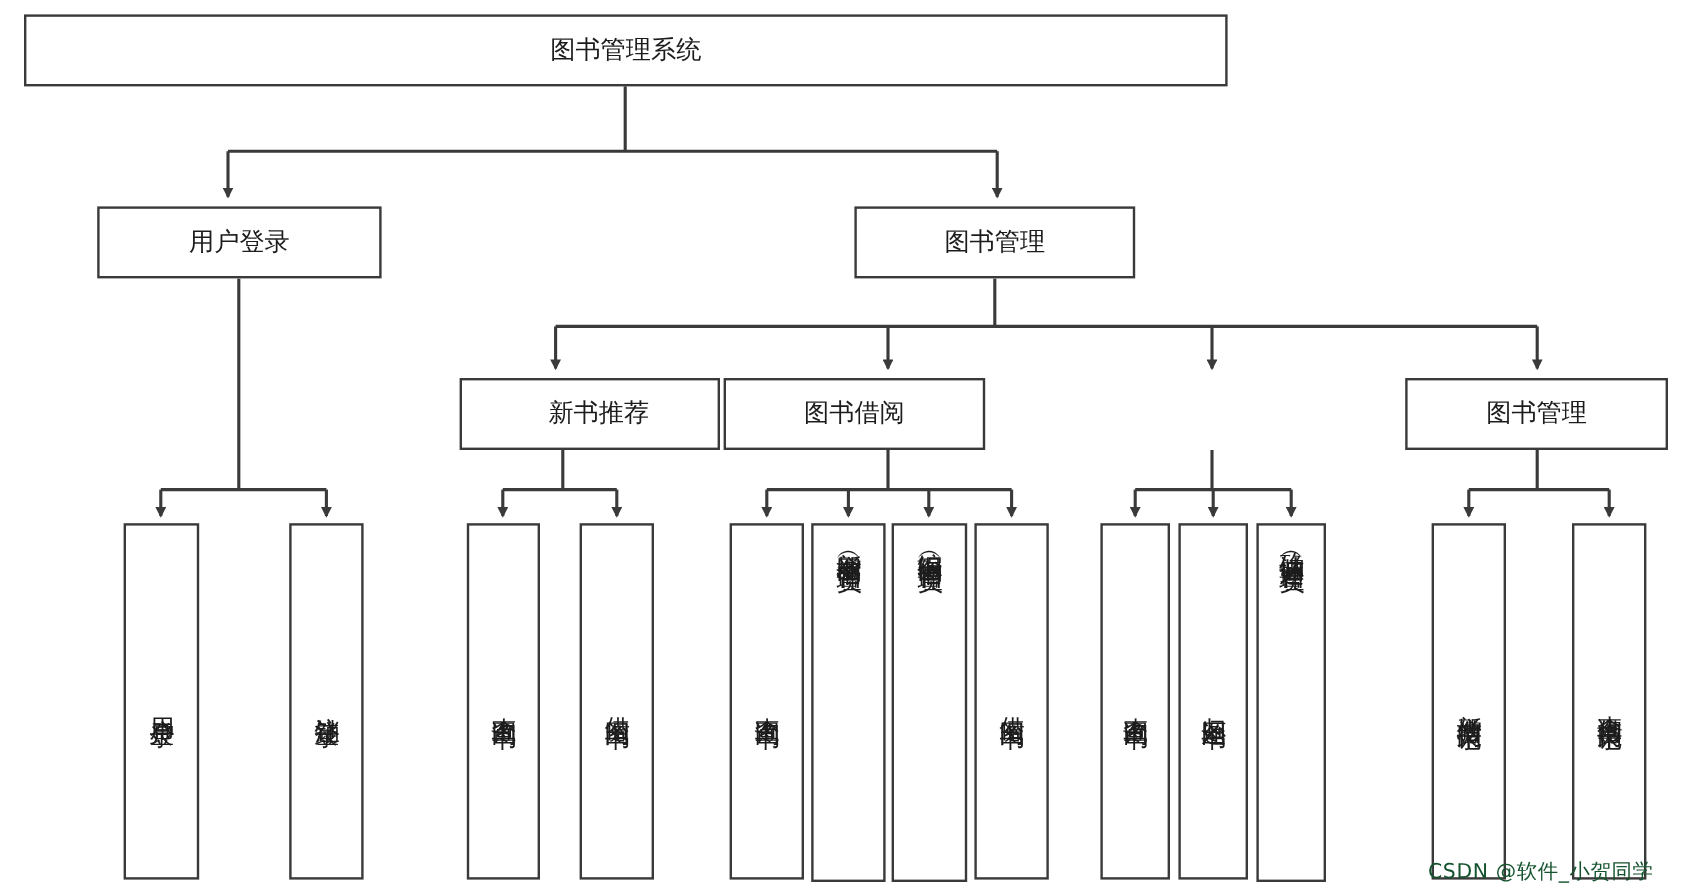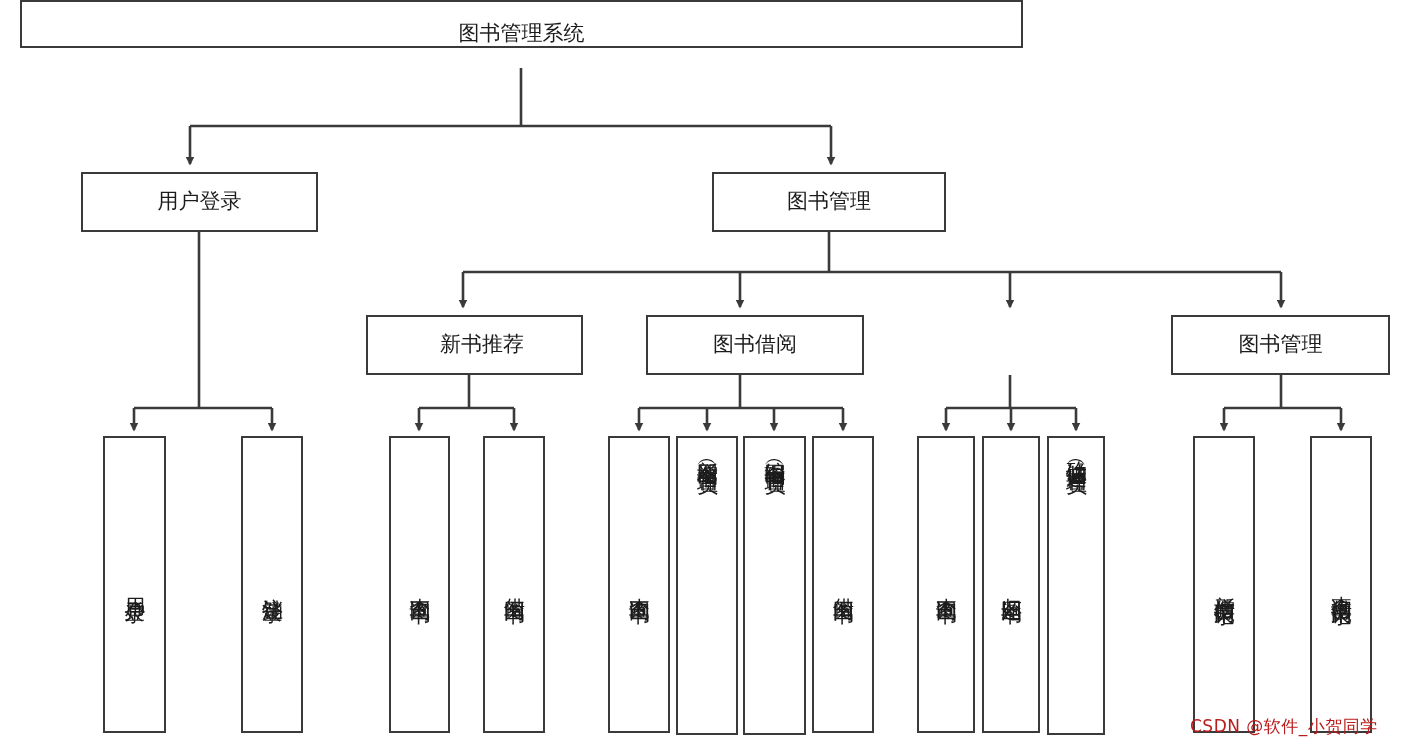--- a/index.html
+++ b/index.html
@@ -63,21 +63,21 @@
     text-orientation: upright;
     letter-spacing: 2px;
     line-height: 1;
   }
   .node.v.mid {
     align-items: center;
     padding-top: 0;
   }
   #watermark {
     position: absolute;
-    color: #b91c1c;
+    color: #14532d;
     font-size: 17px;
     letter-spacing: 0.5px;
     white-space: nowrap;
     user-select: none;
   }
 </style>
 </head>
 <body>
 
 <div id="diagram-root">
@@ -126,35 +126,35 @@
       <path d="M1076,408 L1076,430" marker-end="url(#arrowhead)"></path>
 
       <path d="M1281,375 L1281,408"></path>
       <path d="M1224,408 L1341,408"></path>
       <path d="M1224,408 L1224,430" marker-end="url(#arrowhead)"></path>
       <path d="M1341,408 L1341,430" marker-end="url(#arrowhead)"></path>
 
     </g>
   </svg>
 
-  <div class="node h" style="left:20px; top:0; width:1003px; height:48px;align-items:flex-end;">
+  <div class="node h" style="left:20px; top:12px; width:1003px; height:60px;">
     <span class="label">图书管理系统</span>
   </div>
 
   <div class="node h" style="left:81px; top:172px; width:237px; height:60px;">
     <span class="label">用户登录</span>
   </div>
   <div class="node h" style="left:712px; top:172px; width:234px; height:60px;text-align:right;">
     <span class="label">图书管理</span>
   </div>
 
-  <div class="node h" style="left:366px; top:315px; width:217px; height:60px;padding-left:15px;">
+  <div class="node h" style="left:383px; top:315px; width:217px; height:60px;padding-left:15px;">
     <span class="label">新书推荐</span>
   </div>
-  <div class="node h" style="left:646px; top:315px; width:218px; height:60px;">
+  <div class="node h" style="left:603px; top:315px; width:218px; height:60px;">
     <span class="label">图书借阅</span>
   </div>
   <div class="node h" style="left:1171px; top:315px; width:219px; height:60px;">
     <span class="label">图书管理</span>
   </div>
 
   <div class="node v mid" style="left:103px; top:436px; width:63px; height:297px;">
     <span class="label">用户登录</span>
   </div>
   <div class="node v mid" style="left:241px; top:436px; width:62px; height:297px;">

